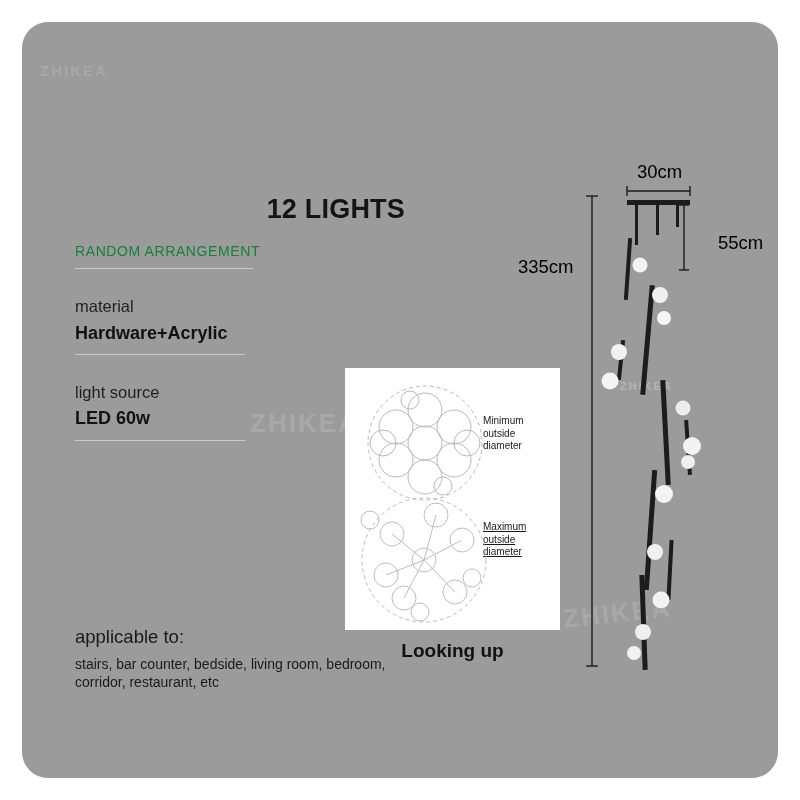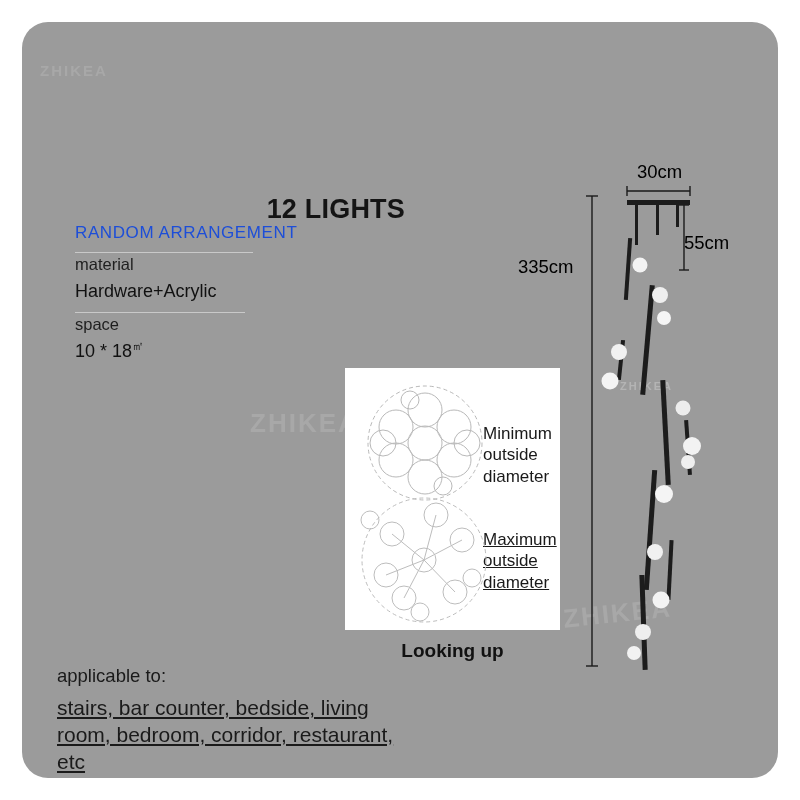--- a/index.html
+++ b/index.html
@@ -56,66 +56,64 @@
 
   .title {
     font-size: 27px;
     font-weight: bold;
     letter-spacing: 0.2px;
     line-height: 1.05;
     color: #141414;
     text-align: right;
   }
   .subtitle {
-    font-size: 17px;
+    font-size: 14px;
     letter-spacing: 0.6px;
-    margin-top: 0;
-    color: #1d4ed8;
+    margin-top: 20px;
+    color: #15803d;
   }
 
   .rule {
     border: none;
     border-top: 1px solid #c9c9c9;
     margin: 9px 0 0 0;
     width: 170px;
   }
   .rule.w2 { width: 178px; }
 
-  .spec { }
+  .spec { margin-top: 26px; }
   .spec-label {
     font-size: 16.5px;
     color: #1f1f1f;
     line-height: 1.35;
   }
   .spec-value {
     font-size: 18px;
-    font-weight: normal;
+    font-weight: bold;
     color: #111111;
     margin-top: 4px;
     line-height: 1.3;
   }
   .spec-value .sup { font-size: 12px; vertical-align: super; }
 
   .applicable {
     position: absolute;
-    left: 57px;
+    left: 75px;
     top: 625px;
     width: 360px;
     color: #1a1a1a;
-    margin-top: 39px;
   }
   .applicable-label {
     font-size: 18.5px;
     line-height: 1.3;
   }
   .applicable-text {
-    font-size: 21px;
+    font-size: 14px;
     line-height: 1.28;
     margin-top: 7px;
-    text-decoration: underline;
   }
 
   
   .diagram-card {
     position: absolute;
     left: 345px;
     top: 368px;
     width: 215px;
     height: 262px;
     background: #ffffff;
@@ -125,37 +123,36 @@
     left: 345px;
     top: 640px;
     width: 215px;
     text-align: center;
     font-size: 19px;
     font-weight: bold;
     color: #111111;
   }
   .dia-note {
     position: absolute;
-    font-size: 17px;
+    font-size: 10px;
     line-height: 1.25;
     color: #1a1a1a;
-    margin-top: 8px;
   }
   .dia-note-1 { left: 483px; top: 415px; }
   .dia-note-2 { left: 483px; top: 521px; text-decoration: underline; }
 
   
   .dim-text {
     position: absolute;
     font-size: 18.5px;
     color: #000000;
     white-space: nowrap;
   }
   .dim-30  { left: 637px; top: 161px; }
-  .dim-55  { left: 684px; top: 232px; }
+  .dim-55  { left: 718px; top: 232px; }
   .dim-335 { left: 518px; top: 256px; text-align: right; }
 
   svg.overlay {
     position: absolute;
     left: 0;
     top: 0;
     width: 800px;
     height: 800px;
     pointer-events: none;
   }
@@ -177,27 +174,26 @@
     <div class="title">12 LIGHTS</div>
     <div class="subtitle">RANDOM ARRANGEMENT</div>
     <hr class="rule w2">
 
     <div class="spec">
       <div class="spec-label">material</div>
       <div class="spec-value">Hardware+Acrylic</div>
       <hr class="rule">
     </div>
 
-
     <div class="spec">
-      <div class="spec-label">space</div>
-      <div class="spec-value">
-        <span>10 * 18</span><span class="sup">㎡</span>
-      </div>
+      <div class="spec-label">light source</div>
+      <div class="spec-value">LED   60w</div>
+      <hr class="rule">
     </div>
+
   </div>
 
   <div class="applicable">
     <div class="applicable-label">applicable to:</div>
     <div class="applicable-text">stairs, bar counter, bedside, living room, bedroom, corridor, restaurant, etc</div>
   </div>
 
   <div class="diagram-card"></div>
   <div class="diagram-caption">Looking up</div>
   <div class="dia-note dia-note-1" style="white-space:pre-line">Minimum

